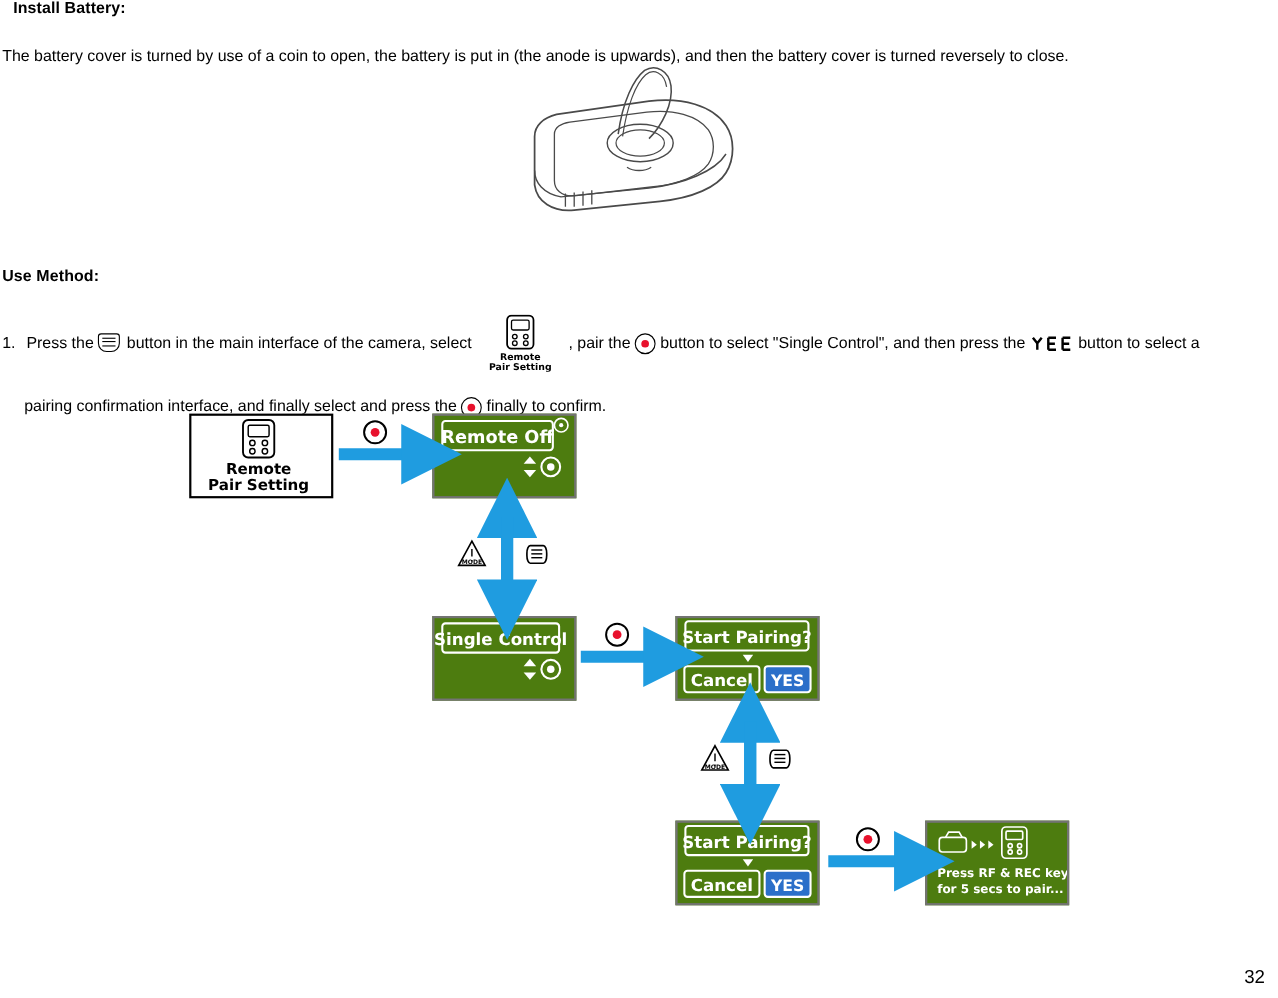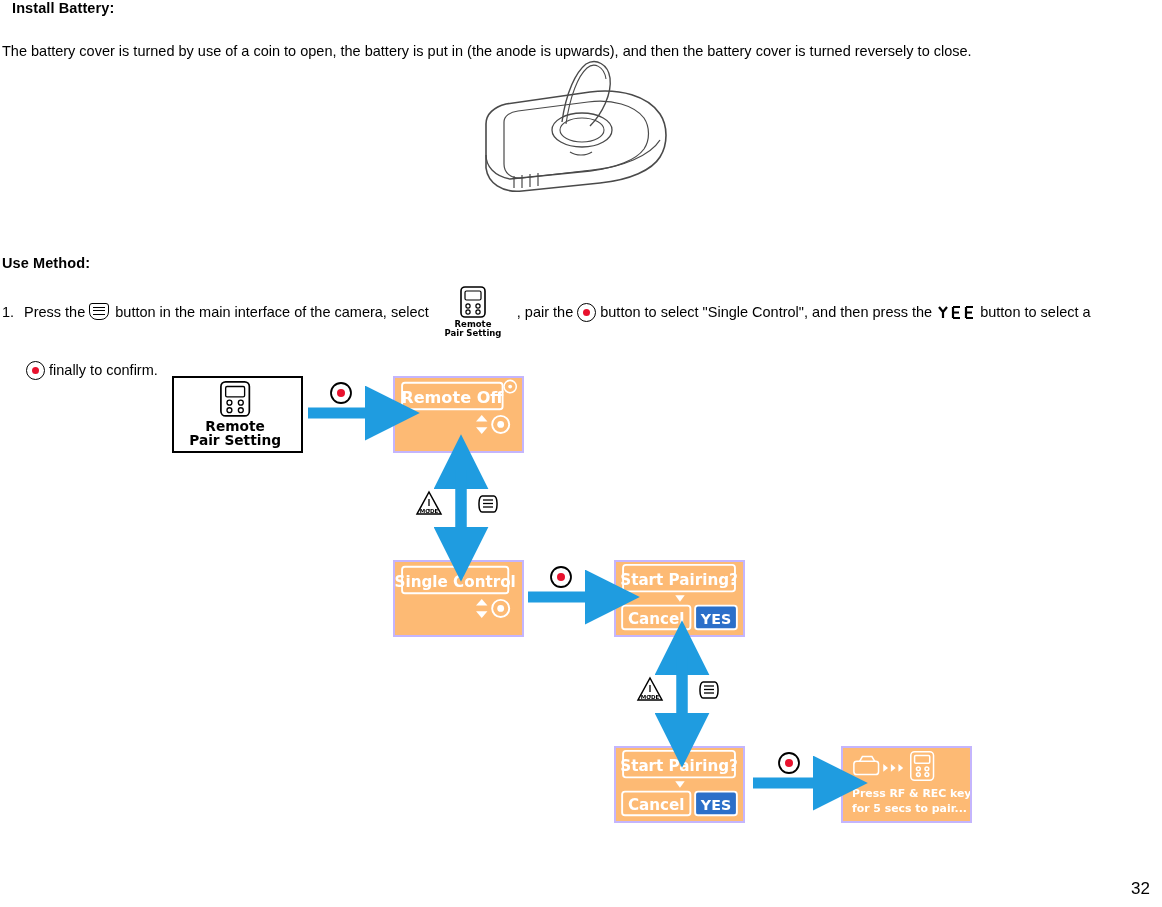--- a/index.html
+++ b/index.html
@@ -44,21 +44,21 @@
   #battery-figure {
     position: absolute;
     left: 470px;
     top: 52px;
     width: 210px;
     height: 165px;
   }
   #use-heading {
     position: absolute;
     left: 2px;
-    top: 255px;
+    top: 243px;
     text-align: center;
   }
   #step1 {
     position: absolute;
     left: 2px;
     top: 286px;
     width: 1150px;
   }
   .step-line {
     display: flex;
@@ -138,22 +138,22 @@
     width: 40px;
     height: 17px;
     vertical-align: middle;
     margin: 0 4px;
     flex: 0 0 40px;
     position: relative;
   }
   
   .lcd {
     position: absolute;
-    background: #fdba74;
-    border: 2px solid #c4b5fd;
+    background: #4d7c0f;
+    border: 2px solid #737373;
     box-sizing: border-box;
     overflow: hidden;
   }
   .lcd-white {
     position: absolute;
     background: #ffffff;
     border: 2px solid #000;
     box-sizing: border-box;
     overflow: hidden;
   }
@@ -230,20 +230,21 @@
           <g stroke="#000" stroke-width="2.2" fill="none">
             <path d="M3 3 L7 8 L11 3 M7 8 L7 14"></path>
             <path d="M17 3 L24 3 M17 3 L17 14 M17 8.5 L23 8.5 M17 14 L24 14"></path>
             <path d="M30 3 L37 3 M30 3 L30 14 M30 8.5 L36 8.5 M30 14 L37 14"></path>
           </g>
         </svg>
       </span>
       <span>button to select a</span>
     </div>
     <div class="step-line step-line-2">
+      <span>pairing confirmation interface, and finally select  and press the</span>
       <span class="icon-rec"></span>
       <span>finally to confirm.</span>
     </div>
   </div>
 
   <div class="lcd-white" style="left:172px; top:376px; width:131px; height:77px;">
     <svg viewBox="0 0 131 77" width="127" height="73" style="display:block;">
       <rect x="48" y="4" width="30" height="36" rx="5" fill="none" stroke="#000" stroke-width="1.8"></rect>
       <rect x="53" y="9" width="20" height="11" rx="1.5" fill="none" stroke="#000" stroke-width="1.4"></rect>
       <circle cx="57" cy="26" r="2.6" fill="none" stroke="#000" stroke-width="1.4"></circle>

